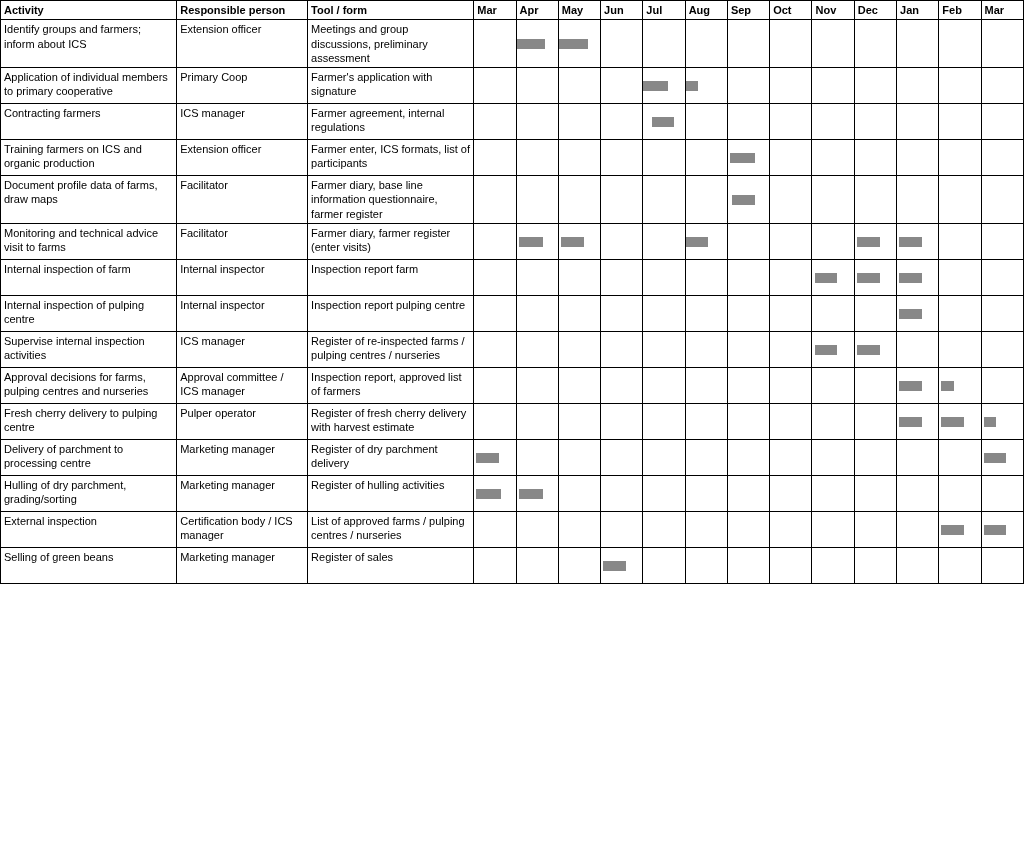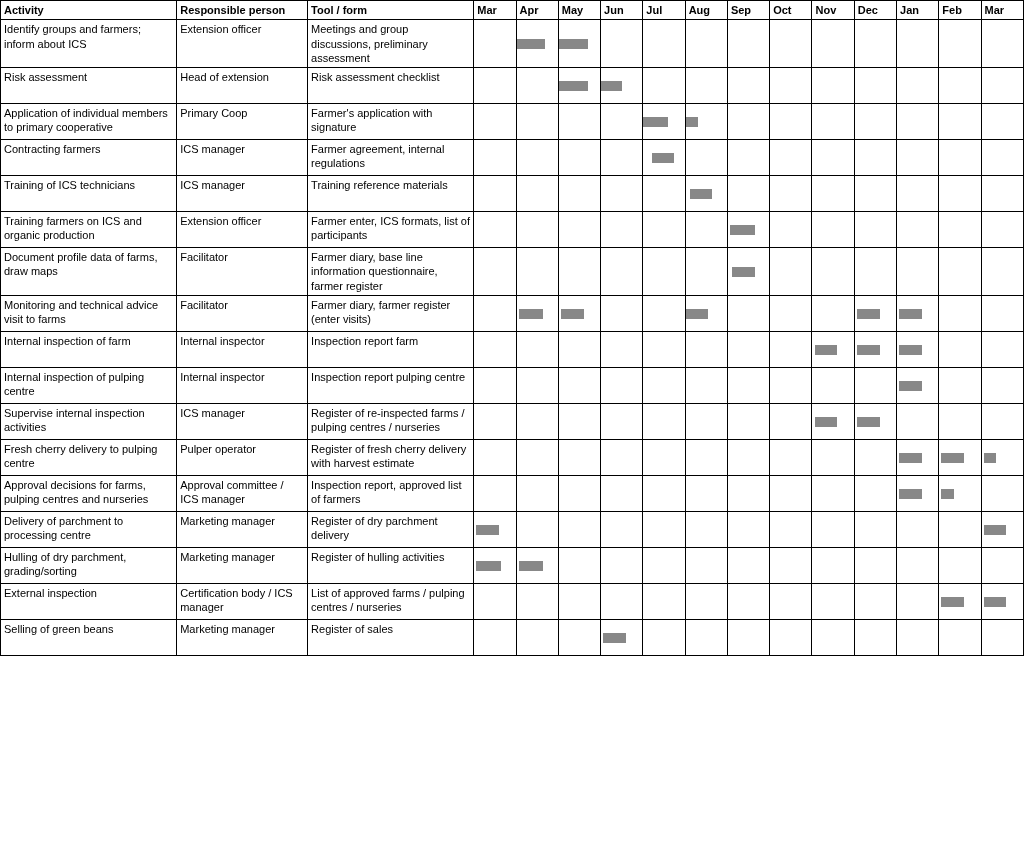--- a/index.html
+++ b/index.html
@@ -99,42 +99,20 @@
         <td class="col-month" style="position: relative; padding: 0px;"></td>
         <td class="col-month" style="position: relative; padding: 0px;"></td>
         <td class="col-month" style="position: relative; padding: 0px;"></td>
         <td class="col-month" style="position: relative; padding: 0px;"></td>
         <td class="col-month" style="position: relative; padding: 0px;"></td>
         <td class="col-month" style="position: relative; padding: 0px;"></td>
         <td class="col-month" style="position: relative; padding: 0px;"></td>
         <td class="col-month" style="position: relative; padding: 0px;"></td>
       </tr>
       <tr>
-        <td class="col-activity">Risk assessment</td>
-        <td class="col-person">Head of extension</td>
-        <td class="col-tool">Risk assessment checklist</td>
-        <td class="col-month" style="position: relative; padding: 0px;"></td>
-        <td class="col-month" style="position: relative; padding: 0px;"></td>
-        <td class="col-month" style="position: relative; padding: 0px;">
-          <div style="position: absolute; height: 10px; background: rgb(136, 136, 136); top: 50%; transform: translateY(-50%); left: 0%; width: 70%;"></div>
-        </td>
-        <td class="col-month" style="position: relative; padding: 0px;">
-          <div style="position: absolute; height: 10px; background: rgb(136, 136, 136); top: 50%; transform: translateY(-50%); left: 0%; width: 50%;"></div>
-        </td>
-        <td class="col-month" style="position: relative; padding: 0px;"></td>
-        <td class="col-month" style="position: relative; padding: 0px;"></td>
-        <td class="col-month" style="position: relative; padding: 0px;"></td>
-        <td class="col-month" style="position: relative; padding: 0px;"></td>
-        <td class="col-month" style="position: relative; padding: 0px;"></td>
-        <td class="col-month" style="position: relative; padding: 0px;"></td>
-        <td class="col-month" style="position: relative; padding: 0px;"></td>
-        <td class="col-month" style="position: relative; padding: 0px;"></td>
-        <td class="col-month" style="position: relative; padding: 0px;"></td>
-      </tr>
-      <tr>
         <td class="col-activity">Application of individual members to primary cooperative</td>
         <td class="col-person">Primary Coop</td>
         <td class="col-tool">Farmer's application with signature</td>
         <td class="col-month" style="position: relative; padding: 0px;"></td>
         <td class="col-month" style="position: relative; padding: 0px;"></td>
         <td class="col-month" style="position: relative; padding: 0px;"></td>
         <td class="col-month" style="position: relative; padding: 0px;"></td>
         <td class="col-month" style="position: relative; padding: 0px;">
           <div style="position: absolute; height: 10px; background: rgb(136, 136, 136); top: 50%; transform: translateY(-50%); left: 0%; width: 60%;"></div>
         </td>
@@ -163,40 +141,20 @@
         <td class="col-month" style="position: relative; padding: 0px;"></td>
         <td class="col-month" style="position: relative; padding: 0px;"></td>
         <td class="col-month" style="position: relative; padding: 0px;"></td>
         <td class="col-month" style="position: relative; padding: 0px;"></td>
         <td class="col-month" style="position: relative; padding: 0px;"></td>
         <td class="col-month" style="position: relative; padding: 0px;"></td>
         <td class="col-month" style="position: relative; padding: 0px;"></td>
         <td class="col-month" style="position: relative; padding: 0px;"></td>
       </tr>
       <tr>
-        <td class="col-activity">Training of ICS technicians</td>
-        <td class="col-person">ICS manager</td>
-        <td class="col-tool">Training reference materials</td>
-        <td class="col-month" style="position: relative; padding: 0px;"></td>
-        <td class="col-month" style="position: relative; padding: 0px;"></td>
-        <td class="col-month" style="position: relative; padding: 0px;"></td>
-        <td class="col-month" style="position: relative; padding: 0px;"></td>
-        <td class="col-month" style="position: relative; padding: 0px;"></td>
-        <td class="col-month" style="position: relative; padding: 0px;">
-          <div style="position: absolute; height: 10px; background: rgb(136, 136, 136); top: 50%; transform: translateY(-50%); left: 10%; width: 55%;"></div>
-        </td>
-        <td class="col-month" style="position: relative; padding: 0px;"></td>
-        <td class="col-month" style="position: relative; padding: 0px;"></td>
-        <td class="col-month" style="position: relative; padding: 0px;"></td>
-        <td class="col-month" style="position: relative; padding: 0px;"></td>
-        <td class="col-month" style="position: relative; padding: 0px;"></td>
-        <td class="col-month" style="position: relative; padding: 0px;"></td>
-        <td class="col-month" style="position: relative; padding: 0px;"></td>
-      </tr>
-      <tr>
         <td class="col-activity">Training farmers on ICS and organic production</td>
         <td class="col-person">Extension officer</td>
         <td class="col-tool">Farmer enter, ICS formats, list of participants</td>
         <td class="col-month" style="position: relative; padding: 0px;"></td>
         <td class="col-month" style="position: relative; padding: 0px;"></td>
         <td class="col-month" style="position: relative; padding: 0px;"></td>
         <td class="col-month" style="position: relative; padding: 0px;"></td>
         <td class="col-month" style="position: relative; padding: 0px;"></td>
         <td class="col-month" style="position: relative; padding: 0px;"></td>
         <td class="col-month" style="position: relative; padding: 0px;">
@@ -317,20 +275,42 @@
           <div style="position: absolute; height: 10px; background: rgb(136, 136, 136); top: 50%; transform: translateY(-50%); left: 5%; width: 55%;"></div>
         </td>
         <td class="col-month" style="position: relative; padding: 0px;">
           <div style="position: absolute; height: 10px; background: rgb(136, 136, 136); top: 50%; transform: translateY(-50%); left: 5%; width: 55%;"></div>
         </td>
         <td class="col-month" style="position: relative; padding: 0px;"></td>
         <td class="col-month" style="position: relative; padding: 0px;"></td>
         <td class="col-month" style="position: relative; padding: 0px;"></td>
       </tr>
       <tr>
+        <td class="col-activity">Approval decisions for farms, pulping centres and nurseries</td>
+        <td class="col-person">Approval committee / ICS manager</td>
+        <td class="col-tool">Inspection report, approved list of farmers</td>
+        <td class="col-month" style="position: relative; padding: 0px;"></td>
+        <td class="col-month" style="position: relative; padding: 0px;"></td>
+        <td class="col-month" style="position: relative; padding: 0px;"></td>
+        <td class="col-month" style="position: relative; padding: 0px;"></td>
+        <td class="col-month" style="position: relative; padding: 0px;"></td>
+        <td class="col-month" style="position: relative; padding: 0px;"></td>
+        <td class="col-month" style="position: relative; padding: 0px;"></td>
+        <td class="col-month" style="position: relative; padding: 0px;"></td>
+        <td class="col-month" style="position: relative; padding: 0px;"></td>
+        <td class="col-month" style="position: relative; padding: 0px;"></td>
+        <td class="col-month" style="position: relative; padding: 0px;">
+          <div style="position: absolute; height: 10px; background: rgb(136, 136, 136); top: 50%; transform: translateY(-50%); left: 5%; width: 55%;"></div>
+        </td>
+        <td class="col-month" style="position: relative; padding: 0px;">
+          <div style="position: absolute; height: 10px; background: rgb(136, 136, 136); top: 50%; transform: translateY(-50%); left: 5%; width: 30%;"></div>
+        </td>
+        <td class="col-month" style="position: relative; padding: 0px;"></td>
+      </tr>
+      <tr>
         <td class="col-activity">Fresh cherry delivery to pulping centre</td>
         <td class="col-person">Pulper operator</td>
         <td class="col-tool">Register of fresh cherry delivery with harvest estimate</td>
         <td class="col-month" style="position: relative; padding: 0px;"></td>
         <td class="col-month" style="position: relative; padding: 0px;"></td>
         <td class="col-month" style="position: relative; padding: 0px;"></td>
         <td class="col-month" style="position: relative; padding: 0px;"></td>
         <td class="col-month" style="position: relative; padding: 0px;"></td>
         <td class="col-month" style="position: relative; padding: 0px;"></td>
         <td class="col-month" style="position: relative; padding: 0px;"></td>
@@ -339,42 +319,20 @@
         <td class="col-month" style="position: relative; padding: 0px;"></td>
         <td class="col-month" style="position: relative; padding: 0px;">
           <div style="position: absolute; height: 10px; background: rgb(136, 136, 136); top: 50%; transform: translateY(-50%); left: 5%; width: 55%;"></div>
         </td>
         <td class="col-month" style="position: relative; padding: 0px;">
           <div style="position: absolute; height: 10px; background: rgb(136, 136, 136); top: 50%; transform: translateY(-50%); left: 5%; width: 55%;"></div>
         </td>
         <td class="col-month" style="position: relative; padding: 0px;">
           <div style="position: absolute; height: 10px; background: rgb(136, 136, 136); top: 50%; transform: translateY(-50%); left: 5%; width: 30%;"></div>
         </td>
-      </tr>
-      <tr>
-        <td class="col-activity">Approval decisions for farms, pulping centres and nurseries</td>
-        <td class="col-person">Approval committee / ICS manager</td>
-        <td class="col-tool">Inspection report, approved list of farmers</td>
-        <td class="col-month" style="position: relative; padding: 0px;"></td>
-        <td class="col-month" style="position: relative; padding: 0px;"></td>
-        <td class="col-month" style="position: relative; padding: 0px;"></td>
-        <td class="col-month" style="position: relative; padding: 0px;"></td>
-        <td class="col-month" style="position: relative; padding: 0px;"></td>
-        <td class="col-month" style="position: relative; padding: 0px;"></td>
-        <td class="col-month" style="position: relative; padding: 0px;"></td>
-        <td class="col-month" style="position: relative; padding: 0px;"></td>
-        <td class="col-month" style="position: relative; padding: 0px;"></td>
-        <td class="col-month" style="position: relative; padding: 0px;"></td>
-        <td class="col-month" style="position: relative; padding: 0px;">
-          <div style="position: absolute; height: 10px; background: rgb(136, 136, 136); top: 50%; transform: translateY(-50%); left: 5%; width: 55%;"></div>
-        </td>
-        <td class="col-month" style="position: relative; padding: 0px;">
-          <div style="position: absolute; height: 10px; background: rgb(136, 136, 136); top: 50%; transform: translateY(-50%); left: 5%; width: 30%;"></div>
-        </td>
-        <td class="col-month" style="position: relative; padding: 0px;"></td>
       </tr>
       <tr>
         <td class="col-activity">Delivery of parchment to processing centre</td>
         <td class="col-person">Marketing manager</td>
         <td class="col-tool">Register of dry parchment delivery</td>
         <td class="col-month" style="position: relative; padding: 0px;">
           <div style="position: absolute; height: 10px; background: rgb(136, 136, 136); top: 50%; transform: translateY(-50%); left: 5%; width: 55%;"></div>
         </td>
         <td class="col-month" style="position: relative; padding: 0px;"></td>
         <td class="col-month" style="position: relative; padding: 0px;"></td>

